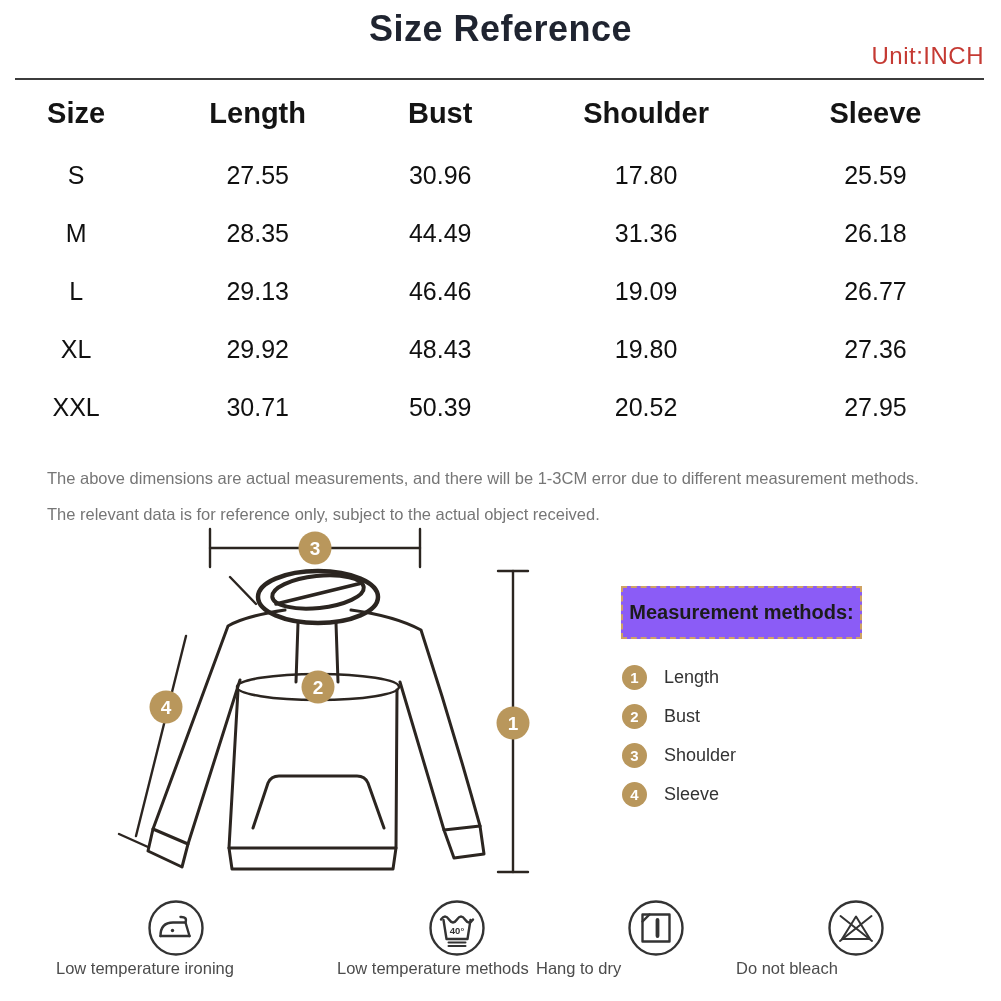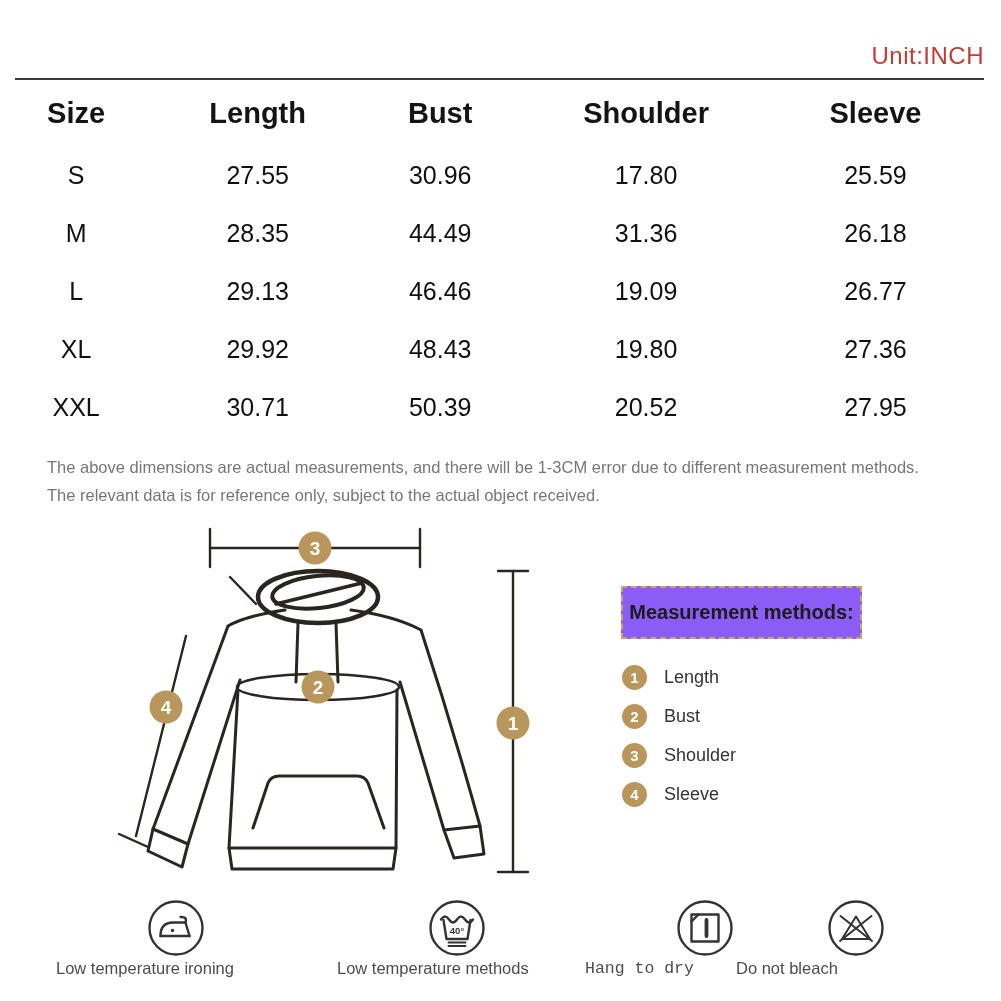--- a/index.html
+++ b/index.html
@@ -20,47 +20,48 @@
   table.size-table{
     position:absolute;top:80px;left:0;width:976px;border-collapse:collapse;table-layout:fixed;
   }
   table.size-table th{
     font-size:29px;font-weight:bold;color:#141414;height:66px;text-align:center;vertical-align:middle;padding:0;
   }
   table.size-table td{
     font-size:25px;font-weight:normal;color:#101010;height:58px;text-align:center;vertical-align:middle;padding:0;
   }
   .notes{position:absolute;top:452px;left:47px;}
-  .notes p{margin:5px 0 8px 0;font-size:16.5px;line-height:20px;color:#767676;}
+  .notes p{margin:16px 0 8px 0;font-size:16.5px;line-height:20px;color:#767676;}
   .diagram-svg{position:absolute;left:40px;top:520px;}
   .legend-box{
     position:absolute;left:621px;top:586px;width:241px;height:53px;box-sizing:border-box;
     border:2px dashed #cfa263;display:flex;align-items:center;justify-content:center;
     font-size:20px;font-weight:bold;color:#1c1c1c;background:#8b5cf6;
   }
   .legend-items{position:absolute;left:622px;top:658px;}
   .legend-item{display:flex;align-items:center;height:39px;}
   .legend-num{
     width:25px;height:25px;border-radius:50%;background:#b9975c;color:#ffffff;
     font-size:15px;font-weight:bold;display:flex;align-items:center;justify-content:center;flex:0 0 25px;
   }
   .legend-label{margin-left:17px;font-size:18px;color:#333333;}
   .care-item{position:absolute;top:897px;width:240px;text-align:left;}
   .care-item svg{display:block;margin:0 auto;}
   .care-label{font-size:16.5px;color:#4c4c4c;}
-  .c1{left:56px;}.c2{left:337px;}.c3{left:585px;font-family:Liberation Mono, monospace;}.c4{left:736px;}
+  .c1{left:56px;}.c2{left:337px;}.c3{left:536px;}.c4{left:736px;}
   .garment{fill:none;stroke:#2b2520;stroke-width:3;stroke-linecap:round;stroke-linejoin:round;}
   .measure{fill:none;stroke:#2b2520;stroke-width:2.4;stroke-linecap:round;}
   .care-stroke{fill:none;stroke:#333333;stroke-width:2.4;stroke-linecap:round;stroke-linejoin:round;}
 </style>
 </head>
 <body>
 
 <div class="page">
 
+  <div class="page-title">Size Reference</div>
   <div class="unit-label">Unit:INCH</div>
   <div class="title-rule"></div>
 
   <table class="size-table">
     <colgroup>
       <col style="width:15.6%">
         <col style="width:21.6%">
         <col style="width:15.8%">
         <col style="width:26.4%">
         <col style="width:20.6%">

